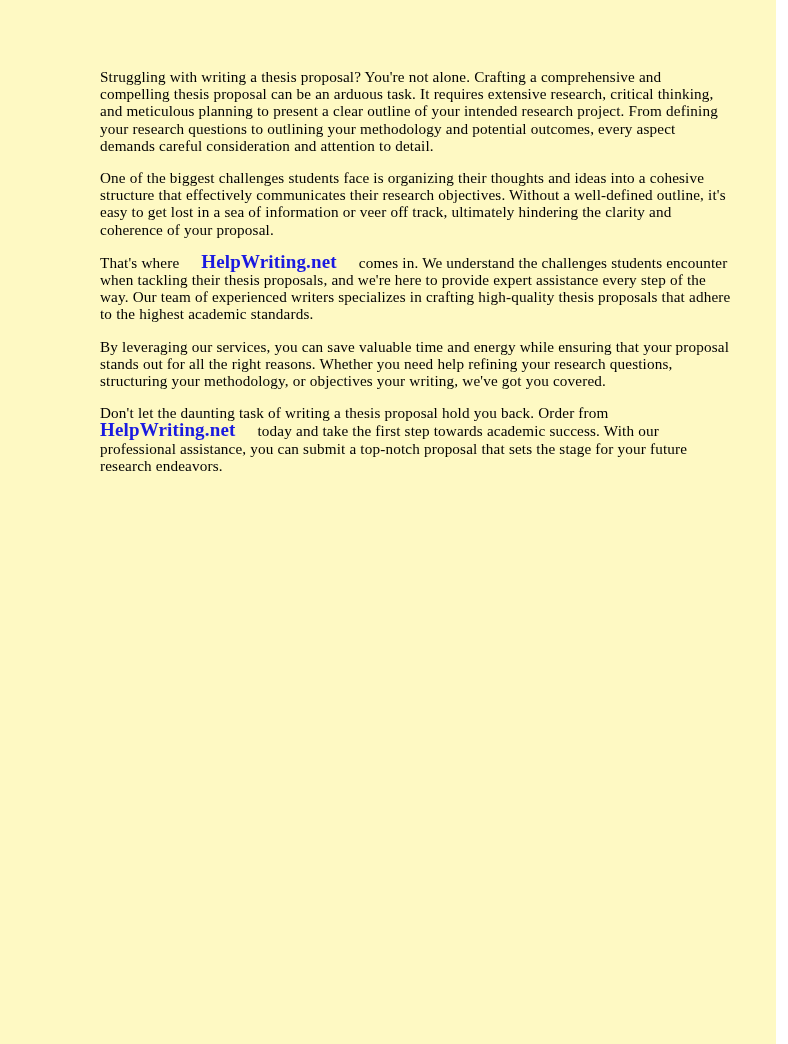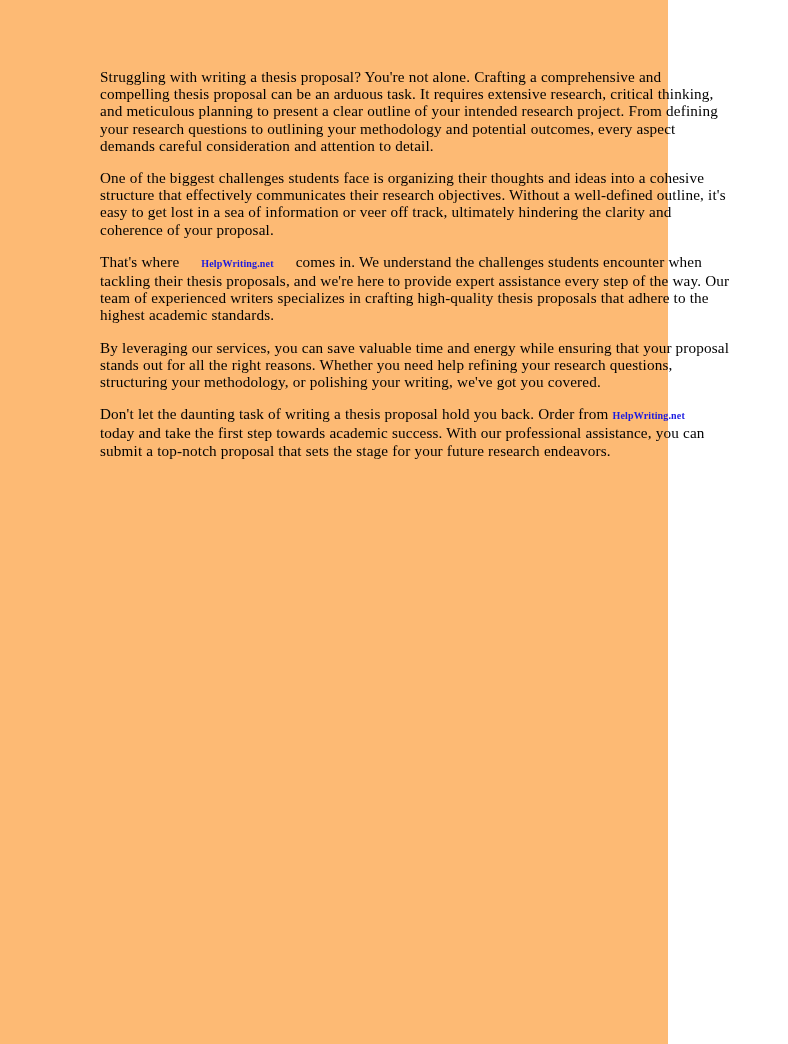--- a/index.html
+++ b/index.html
@@ -12,23 +12,23 @@
     width: 788px;
     height: 1044px;
     overflow: hidden;
     font-family: "Liberation Serif", "DejaVu Serif", serif;
     color: #000000;
     -webkit-font-smoothing: antialiased;
   }
 
   .page {
     position: relative;
-    width: 668px;
+    width: 776px;
     height: 1044px;
-    background: #fdba74;
+    background: #fef9c3;
     box-sizing: border-box;
   }
 
   .content {
     position: absolute;
     left: 100px;
     top: 68px;
     width: 632px;
   }
 
@@ -43,21 +43,21 @@
     word-spacing: 0.005em;
   }
 
   p.para:last-child {
     margin-bottom: 8px;
   }
 
   .brand-link {
     color: #1a1ae0;
     font-weight: bold;
-    font-size: 10px;
+    font-size: 19px;
     text-decoration: none;
     white-space: nowrap;
     text-align: right;
   }
 
   .gap-before {
     display: inline-block;
     width: 22px;
   }
 
@@ -76,18 +76,18 @@
 
 <div class="page">
   <div class="content">
 
     <p class="para">Struggling with writing a thesis proposal? You're not alone. Crafting a comprehensive and compelling thesis proposal can be an arduous task. It requires extensive research, critical thinking, and meticulous planning to present a clear outline of your intended research project. From defining your research questions to outlining your methodology and potential outcomes, every aspect demands careful consideration and attention to detail.</p>
 
     <p class="para">One of the biggest challenges students face is organizing their thoughts and ideas into a cohesive structure that effectively communicates their research objectives. Without a well-defined outline, it's easy to get lost in a sea of information or veer off track, ultimately hindering the clarity and coherence of your proposal.</p>
 
     <p class="para"><span>That's where</span><span class="gap-before"></span><a href="#" class="brand-link">HelpWriting.net</a><span class="gap-after"></span><span>comes in. We understand the challenges students encounter when tackling their thesis proposals, and we're here to provide expert assistance every step of the way. Our team of experienced writers specializes in crafting high-quality thesis proposals that adhere to the highest academic standards.</span></p>
 
-    <p class="para">By leveraging our services, you can save valuable time and energy while ensuring that your proposal stands out for all the right reasons. Whether you need help refining your research questions, structuring your methodology, or polishing your writing, we've got you covered.</p>
+    <p class="para">By leveraging our services, you can save valuable time and energy while ensuring that your proposal stands out for all the right reasons. Whether you need help refining your research questions, structuring your methodology, or objectives your writing, we've got you covered.</p>
 
     <p class="para"><span>Don't let the daunting task of writing a thesis proposal hold you back. Order from</span> <a href="#" class="brand-link">HelpWriting.net</a><span class="gap-after-small"></span><span>today and take the first step towards academic success. With our professional assistance, you can submit a top-notch proposal that sets the stage for your future research endeavors.</span></p>
 
   </div>
 </div>
 
 </body></html>

